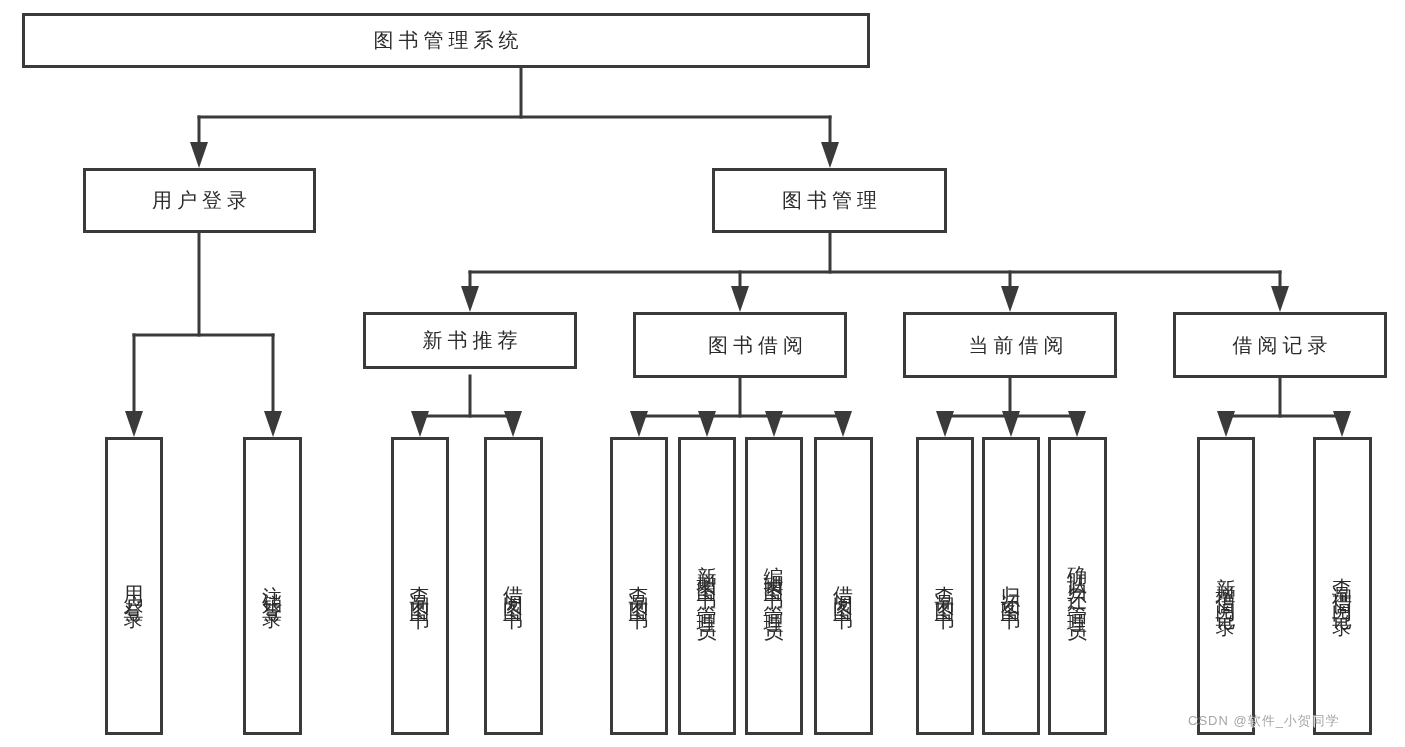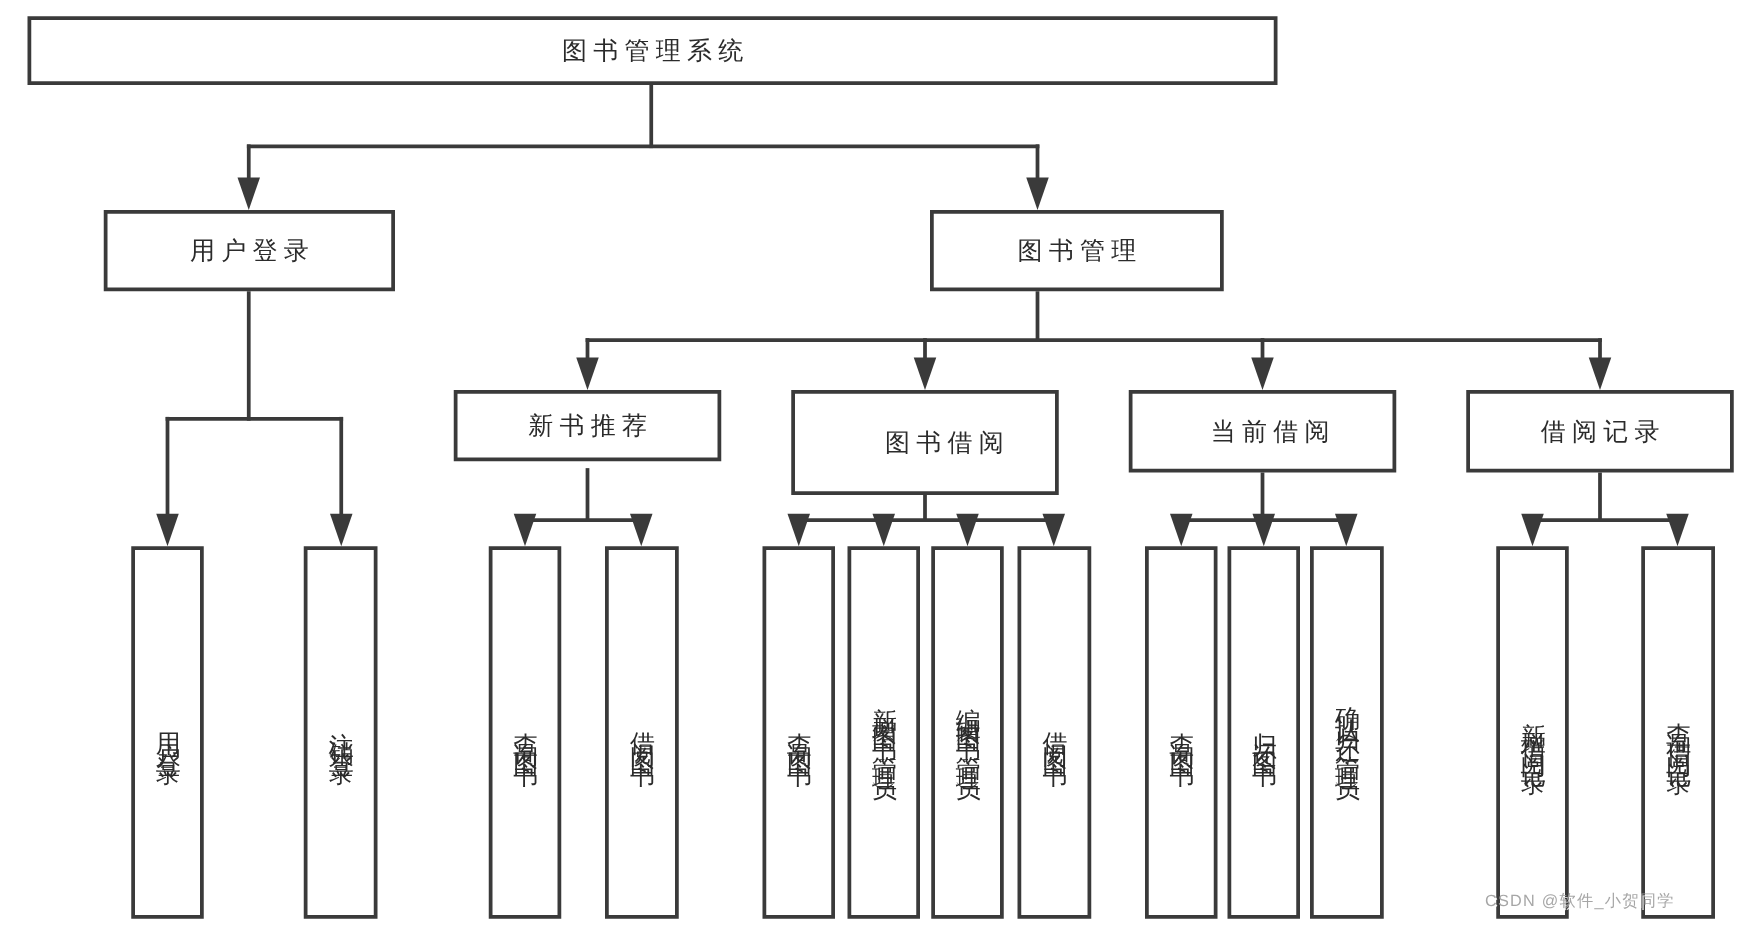--- a/index.html
+++ b/index.html
@@ -113,35 +113,35 @@
       <polygon points="765,411 783,411 774,437"></polygon>
       <polygon points="834,411 852,411 843,437"></polygon>
       <polygon points="936,411 954,411 945,437"></polygon>
       <polygon points="1002,411 1020,411 1011,437"></polygon>
       <polygon points="1068,411 1086,411 1077,437"></polygon>
       <polygon points="1217,411 1235,411 1226,437"></polygon>
       <polygon points="1333,411 1351,411 1342,437"></polygon>
     </g>
   </svg>
 
-  <div class="node" style="left:22px; top:13px; width:1000px; height:55px;">
+  <div class="node" style="left:22px; top:13px; width:848px; height:55px;">
     <span class="hlabel">图书管理系统</span>
   </div>
 
   <div class="node" style="left:83px; top:168px; width:233px; height:65px;">
     <span class="hlabel">用户登录</span>
   </div>
-  <div class="node" style="left:744px; top:168px; width:235px; height:65px;">
+  <div class="node" style="left:712px; top:168px; width:235px; height:65px;">
     <span class="hlabel">图书管理</span>
   </div>
 
   <div class="node" style="left:363px; top:312px; width:214px; height:57px;">
     <span class="hlabel">新书推荐</span>
   </div>
-  <div class="node" style="left:633px; top:312px; width:214px; height:84px;padding-left:31px;">
+  <div class="node" style="left:633px; top:312px; width:214px; height:66px;padding-left:31px;">
     <span class="hlabel">图书借阅</span>
   </div>
   <div class="node" style="left:903px; top:312px; width:214px; height:66px;padding-left:12px;">
     <span class="hlabel">当前借阅</span>
   </div>
   <div class="node" style="left:1173px; top:312px; width:214px; height:66px;">
     <span class="hlabel">借阅记录</span>
   </div>
 
   <div class="node leaf" style="left:105px; top:437px; width:58px; height:298px;">

